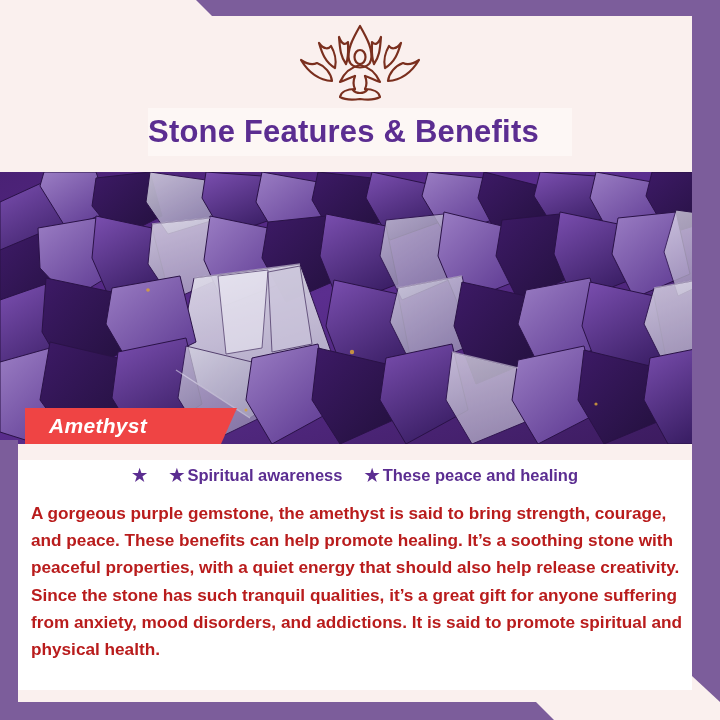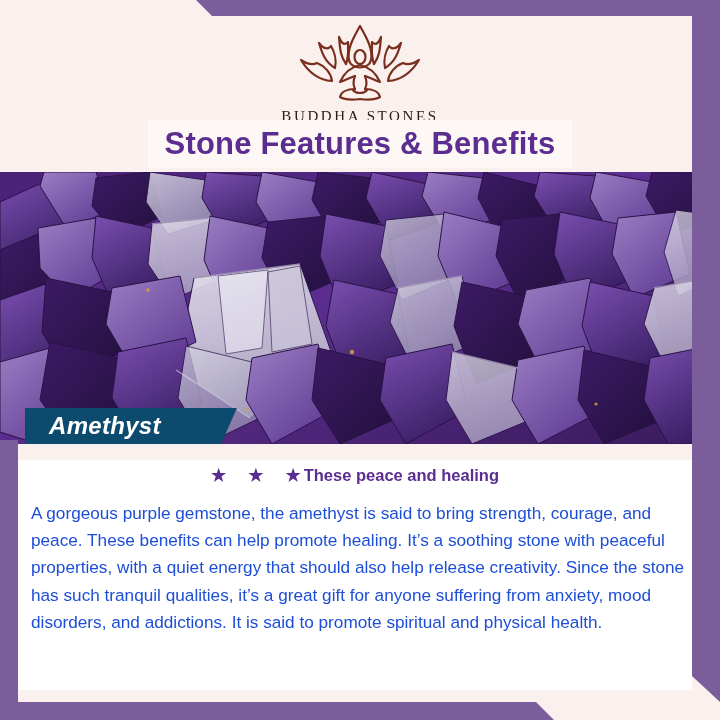--- a/index.html
+++ b/index.html
@@ -78,26 +78,25 @@
     font-family: "Liberation Serif", serif;
     font-size: 15px;
     font-weight: 400;
     letter-spacing: 2.6px;
     color: #2b1a15;
     text-align: center;
   }
 
   .title-panel {
     position: absolute;
-    left: 148px; top: 120px;
+    left: 148px; top: 108px;
     width: 424px; height: 48px;
     background: #fdf7f5;
     display: flex;
     align-items: center;
-    justify-content: center;
     z-index: 3;
   }
   .title-text {
     font-size: 31px;
     font-weight: 700;
     color: #5b2d91;
     letter-spacing: 0.2px;
     white-space: nowrap;
   }
 
@@ -112,23 +111,23 @@
   }
   .photo svg { display: block; }
 
   
   .stone-label {
     position: absolute;
     left: 25px; top: 408px;
     height: 36px;
     min-width: 142px;
     padding: 0 46px 0 24px;
-    background: #0c4a6e;
+    background: #ef4444;
     color: #ffffff;
-    font-size: 24px;
+    font-size: 21px;
     font-weight: 700;
     font-style: italic;
     letter-spacing: 0.3px;
     display: flex;
     align-items: center;
     -webkit-clip-path: polygon(0 0, 100% 0, calc(100% - 16px) 100%, 0 100%);
     clip-path: polygon(0 0, 100% 0, calc(100% - 16px) 100%, 0 100%);
     z-index: 4;
   }
 
@@ -168,22 +167,22 @@
     color: #5b2d91;
     font-size: 17px;
     line-height: 1;
   }
   .body-text {
     position: absolute;
     left: 13px; top: 56px;
     width: 654px;
     font-size: 17.2px;
     line-height: 1.58;
-    color: #1d4ed8;
-    font-weight: 400;
+    color: #b91c1c;
+    font-weight: 700;
   }
 </style>
 </head>
 <body>
 
 <div id="page">
 
   <div class="header">
 
     <div class="logo-wrap">
@@ -336,20 +335,21 @@
 
   <div class="content-card">
     <div class="content-tint"></div>
 
     <div class="benefits-row">
       <div class="benefit">
         <span class="star">★</span>
       </div>
       <div class="benefit">
         <span class="star">★</span>
+        <span>Spiritual awareness</span>
       </div>
       <div class="benefit">
         <span class="star">★</span>
         <span>These peace and healing</span>
       </div>
     </div>
 
     <div class="body-text">A gorgeous purple gemstone, the amethyst is said to bring strength, courage, and peace. These benefits can help promote healing. It’s a soothing stone with peaceful properties, with a quiet energy that should also help release creativity. Since the stone has such tranquil qualities, it’s a great gift for anyone suffering from anxiety, mood disorders, and addictions. It is said to promote spiritual and physical health.</div>
   </div>
 

